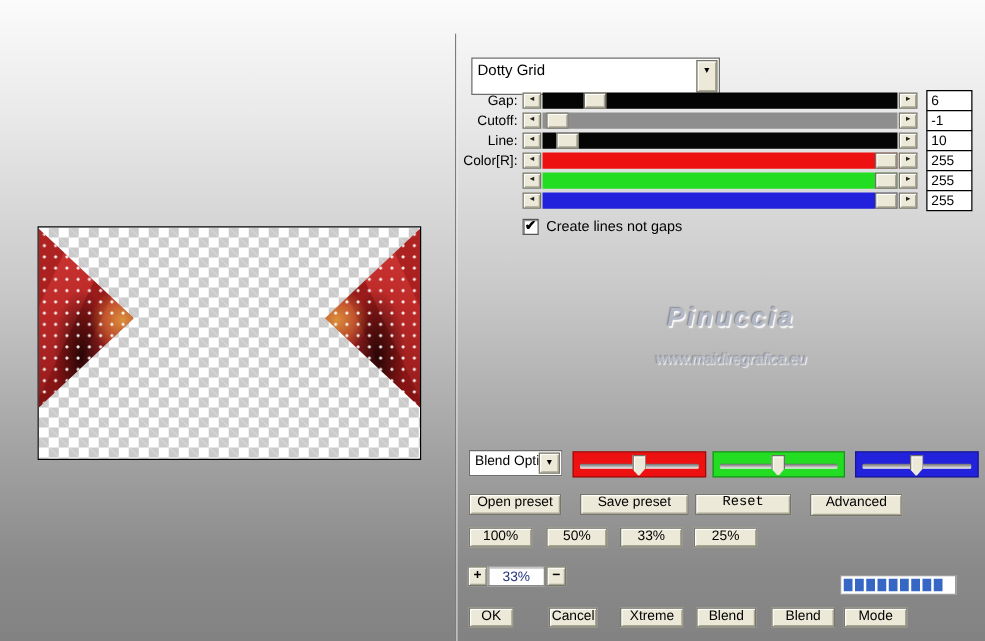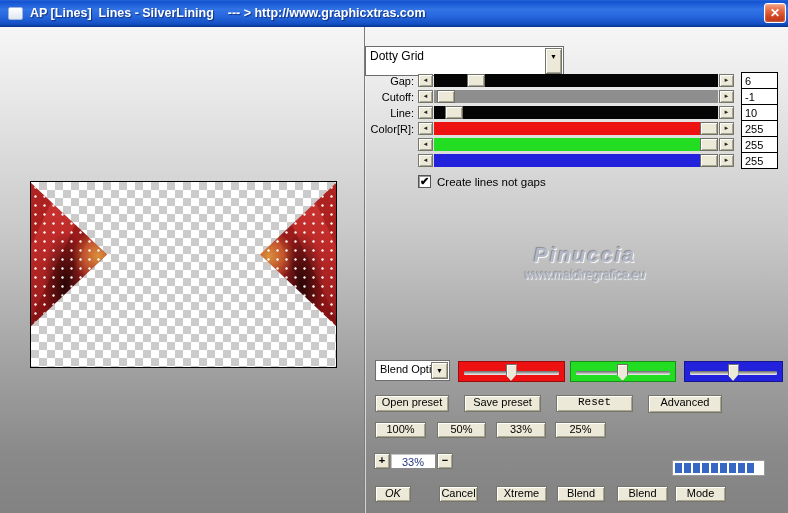--- a/index.html
+++ b/index.html
@@ -44,36 +44,36 @@
       linear-gradient(160deg,#cf3a35 0%,#c02c2a 35%,#a32020 65%,#7e1515 100%);
     background-size:9px 9px,auto,auto,auto,auto; }
   .tri-left  { left:0; }
   .tri-right { right:0; transform:scaleX(-1); }
 
   
   .watermark { position:absolute; left:470px; top:243px; width:230px; text-align:center;
     color:#b3b8c6; user-select:none; }
   .watermark .wm1 { font-size:21px; font-weight:bold; font-style:italic; letter-spacing:2px;
     text-shadow:-1px -1px 1px rgba(70,75,95,.45), 1px 1px 1px rgba(255,255,255,.95); }
-  .watermark .wm2 { font-size:12px; font-style:italic; margin-top:1px;
+  .watermark .wm2 { font-size:12px; font-style:italic; margin-top:13px;
     text-shadow:-1px -1px 1px rgba(70,75,95,.4), 1px 1px 1px rgba(255,255,255,.9); }
 
   
   .btn { position:absolute; background:#ece9d8; border:1px solid #76766b;
     box-shadow:inset 1px 1px 0 #ffffff, inset -1px -1px 0 #a9a593;
     font-size:11px; text-align:center; cursor:pointer; color:#000; }
 
   
   .combo { position:absolute; }
   .combo .field { position:absolute; inset:0; background:#fff; border:1px solid #6d6d6d;
     padding:2px 20px 0 4px; overflow:hidden; white-space:nowrap; font-size:12px; }
   .combo .arrow { position:absolute; right:2px; top:2px; bottom:2px; width:17px;
     background:#ece9d8; border:1px solid #76766b; box-shadow:inset 1px 1px 0 #fff,inset -1px -1px 0 #a9a593;
     font-size:7px; text-align:center; line-height:15px; cursor:pointer; }
-  .combo-main  { left:365px; top:46px;  width:199px; height:30px; }
+  .combo-main  { left:377px; top:46px;  width:199px; height:30px; }
   .combo-blend { left:375px; top:360px; width:75px;  height:21px; }
   .combo-blend .field { font-size:11px; padding-right:18px; }
 
   
   .srow { position:absolute; left:0; width:788px; height:14px; }
   .srow .lbl { position:absolute; left:360px; top:1px; width:54px; text-align:right; font-size:11px; }
   .sarr { position:absolute; top:0; width:15px; height:13px; background:#ece9d8;
     border:1px solid #76766b; box-shadow:inset 1px 1px 0 #fff,inset -1px -1px 0 #a9a593;
     font-size:6px; line-height:11px; text-align:center; color:#222; cursor:pointer; }
   .sarr.l { left:418px; } .sarr.r { left:719px; }
@@ -98,56 +98,51 @@
     background:linear-gradient(180deg,#6a6a6a,#f4f4f4); border-radius:1px; }
   .tbar .tthumb { position:absolute; left:50%; top:2px; width:11px; height:17px; margin-left:-6px;
     background:#ece9d8; border:1px solid #6f6f64; box-shadow:inset 1px 1px 0 #fff;
     clip-path:polygon(0 0,100% 0,100% 62%,50% 100%,0 62%); cursor:pointer; }
   .tbar-r { left:458px; width:107px; }
   .tbar-g { left:570px; width:106px; }
   .tbar-b { left:684px; width:99px;  }
 
   
   .b-open     { left:375px; top:395px; width:74px; height:17px; }
-  .b-save     { left:464px; top:395px; width:77px; height:17px; }
+  .b-save     { left:464px; top:395px; width:87px; height:17px; }
   .b-reset    { left:556px; top:395px; width:77px; height:17px;font-family:Liberation Mono, monospace; }
   .b-advanced { left:648px; top:395px; width:74px; height:18px; }
 
   .b-100 { left:375px; top:422px; width:51px; height:16px; }
   .b-50  { left:437px; top:422px; width:49px; height:16px; }
   .b-33  { left:496px; top:422px; width:50px; height:16px; }
   .b-25  { left:555px; top:422px; width:51px; height:16px; }
 
   .b-plus  { left:374px; top:453px; width:16px; height:16px; font-weight:bold; }
   .zoomval { position:absolute; left:390px; top:453px; width:46px; height:16px; background:#fff;
     border:1px solid #8a8a8a; box-shadow:inset 1px 1px 0 #c4c4c4;
     color:#23357f; text-align:center; padding-top:2px; font-size:11px; }
   .b-minus { left:437px; top:453px; width:16px; height:16px; font-weight:bold; }
 
   .progress { position:absolute; left:672px; top:460px; width:93px; height:16px; background:#fff;
     border:1px solid #9c9c9c; display:flex; gap:2px; padding:2px; }
   .pseg { width:7px; height:100%; }
 
-  .b-ok     { left:375px; top:486px; width:36px; height:16px;font-style:italic; }
+  .b-ok     { left:375px; top:486px; width:36px; height:16px; }
   .b-cancel { left:439px; top:486px; width:39px; height:16px; }
   .b-xtreme { left:496px; top:486px; width:51px; height:16px; }
   .b-color  { left:557px; top:486px; width:48px; height:16px; }
   .b-blend  { left:617px; top:486px; width:51px; height:16px; }
   .b-mode   { left:675px; top:486px; width:51px; height:16px; }
 </style>
 </head>
 <body>
 
 <div class="window">
 
-  <div class="titlebar">
-    <div class="title-icon"></div>
-    <div class="title-text">AP [Lines]  Lines - SilverLining    --- &gt; http://www.graphicxtras.com</div>
-    <div class="close-btn">✕</div>
-  </div>
 
   <div class="divider-dark"></div>
   <div class="divider-light"></div>
 
   <div class="preview">
     <div class="tri tri-left"></div>
     <div class="tri tri-right"></div>
   </div>
 
   <div class="watermark">

